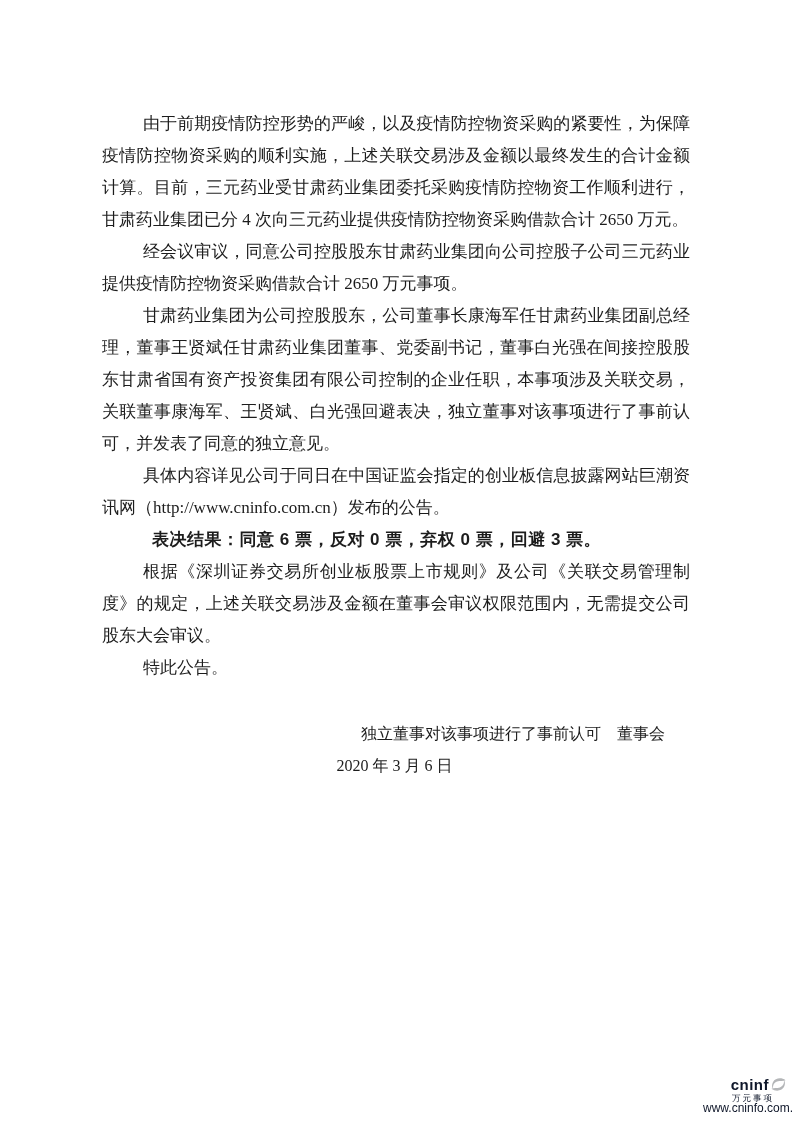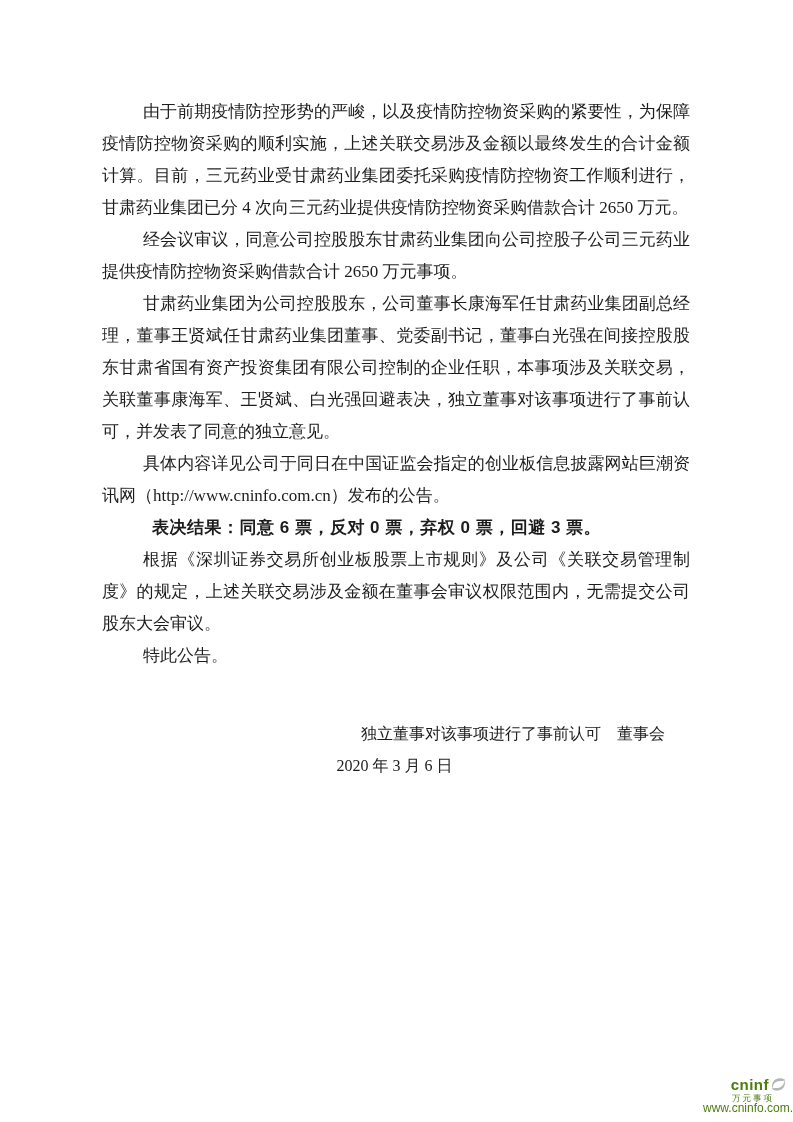--- a/index.html
+++ b/index.html
@@ -11,21 +11,21 @@
     position: relative;
     width: 793px;
     height: 1122px;
     background: #ffffff;
     overflow: hidden;
     font-family: "Liberation Serif", "DejaVu Serif", serif;
   }
   .content {
     position: absolute;
     left: 102px;
-    top: 96px;
+    top: 108px;
     width: 588px;
     color: #1c1c1c;
     font-size: 17px;
     line-height: 32px;
     text-align: justify;
   }
   .content p {
     margin: 0;
     padding: 0;
     text-indent: 41px;
@@ -53,21 +53,21 @@
   .sig-date {
     text-align: center;
     padding-right: 3px;
     white-space: nowrap;
   }
   .watermark {
     position: absolute;
     right: 4px;
     bottom: 8px;
     width: 86px;
-    color: #4d7c0f;
+    color: #0f172a;
     font-family: "Liberation Sans", "DejaVu Sans", sans-serif;
     text-align: center;
     user-select: none;
   }
   .wm-row1 {
     display: flex;
     align-items: center;
     justify-content: flex-end;
     padding-right: 2px;
     line-height: 17px;

